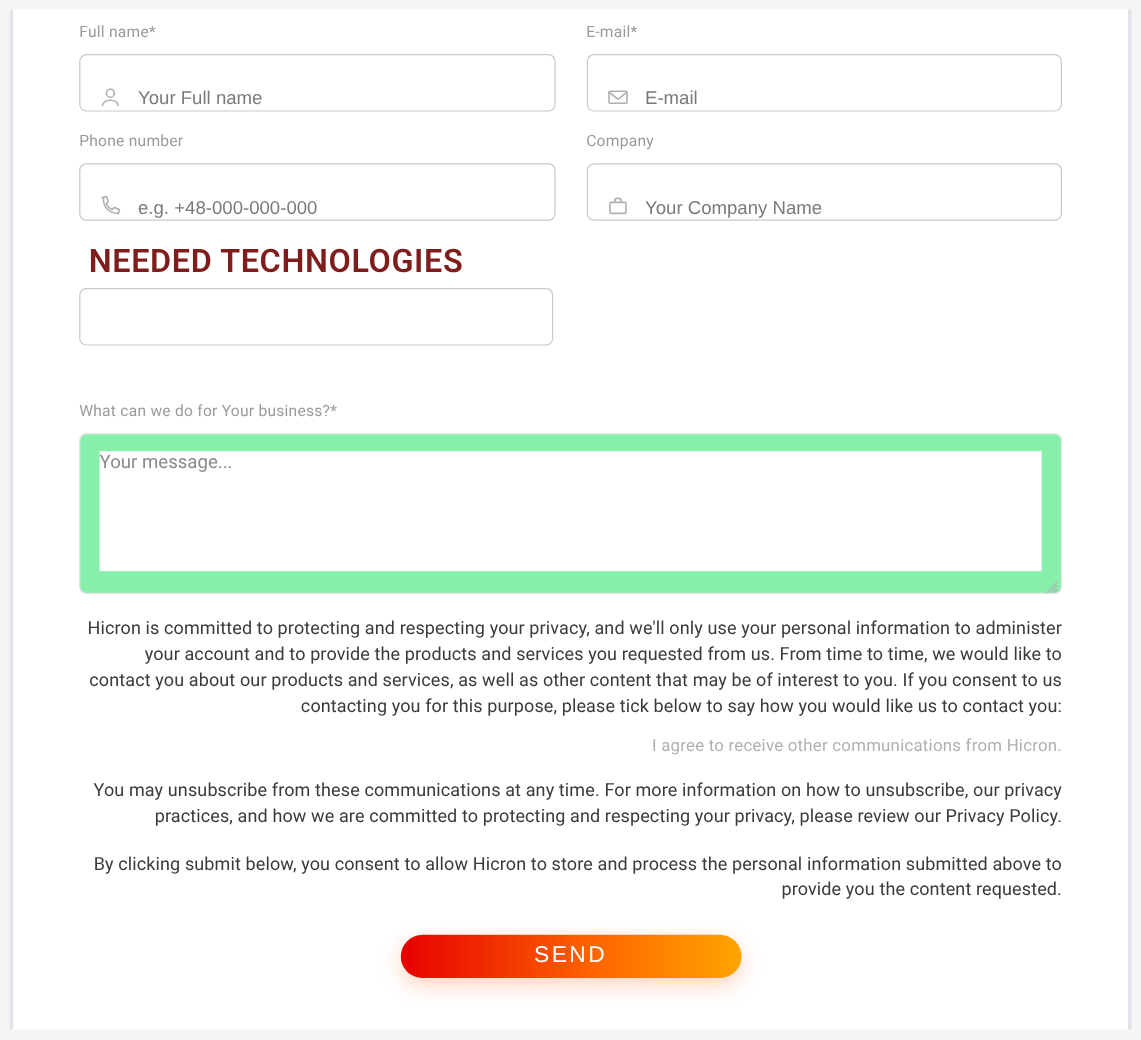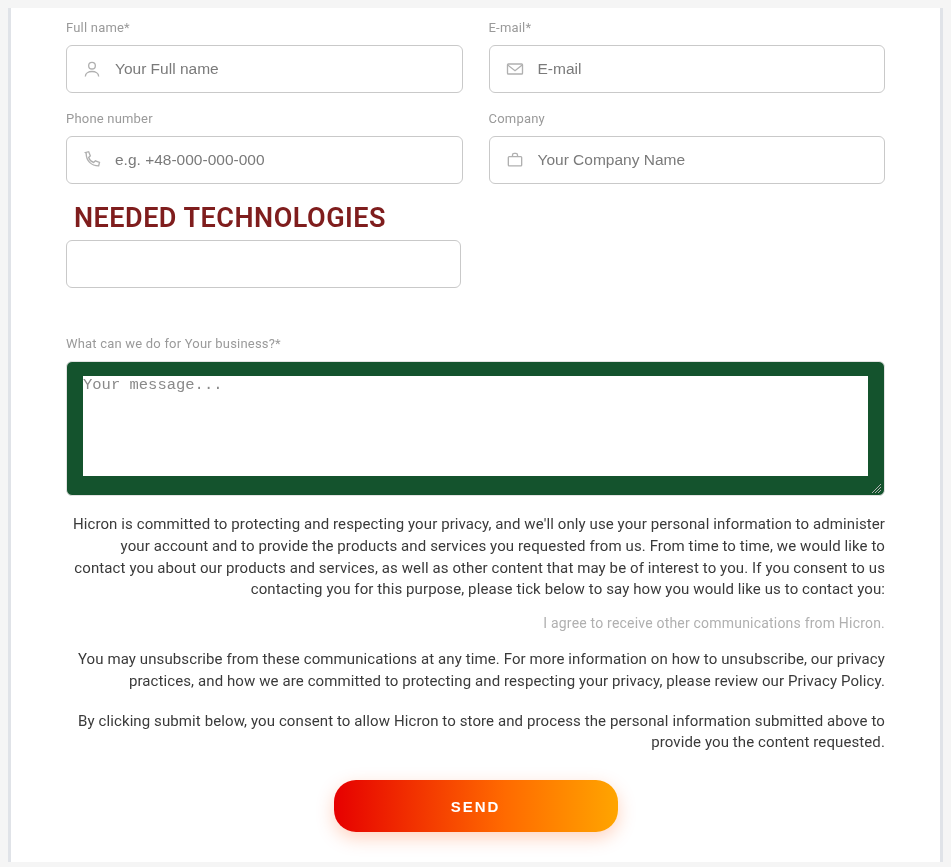--- a/index.html
+++ b/index.html
@@ -31,21 +31,21 @@
     font-size: 13px;
     color: #9a9a9a;
     margin-bottom: 10px;
     letter-spacing: 0.2px;
   }
   .input-wrap {
     border: 1px solid #c9c9c9;
     border-radius: 6px;
     height: 48px;
     display: flex;
-    align-items: center;
+    align-items: flex-end;
     padding: 0 14px;
     background: #fff;
   }
   .input-icon {
     width: 22px;
     height: 22px;
     display: flex;
     align-items: center;
     justify-content: center;
     margin-right: 12px;
@@ -73,23 +73,22 @@
     border: 1px solid #c9c9c9;
     border-radius: 6px;
     height: 48px;
     width: 395px;
   }
   .spacer { height: 48px; }
   .textarea-wrap {
     border: 1px solid #e2e2e2;
     border-radius: 6px;
     padding: 14px 16px;
-    background: #14532d;
+    background: #86efac;
     position: relative;
-    font-family: Liberation Mono, monospace;
   }
   .textarea {
     border: none;
     outline: none;
     font-size: 15.5px;
     color: #333;
     width: 100%;
     height: 100px;
     resize: none;
     font-family: inherit;
@@ -119,27 +118,27 @@
     margin: 14px 0 8px 12px;
     letter-spacing: 0.2px;
   }
   .btn-row {
     display: flex;
     justify-content: center;
     margin-top: 26px;
   }
   .send-btn {
     width: 284px;
-    height: 52px;
+    height: 36px;
     border: none;
     border-radius: 22px;
     background: linear-gradient(90deg, #e60000 0%, #ff6a00 60%, #ffa500 100%);
     color: #fff;
-    font-size: 15px;
-    font-weight: 700;
+    font-size: 19px;
+    font-weight: 400;
     letter-spacing: 2px;
     cursor: pointer;
     box-shadow: 0 6px 18px rgba(255,80,0,0.25);
   }
 </style>
 </head>
 <body>
 
 <div class="page">
 

